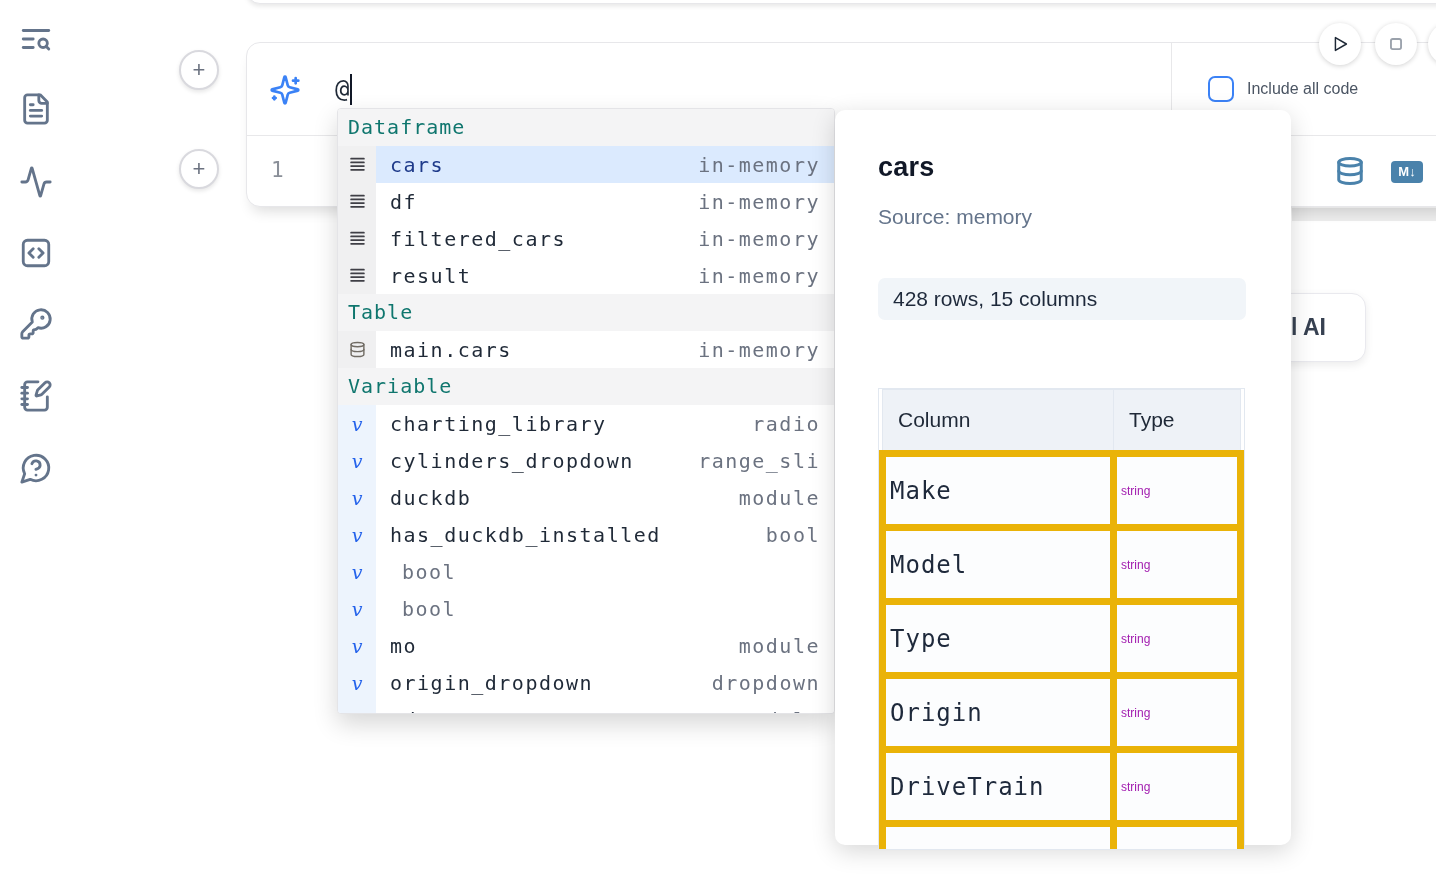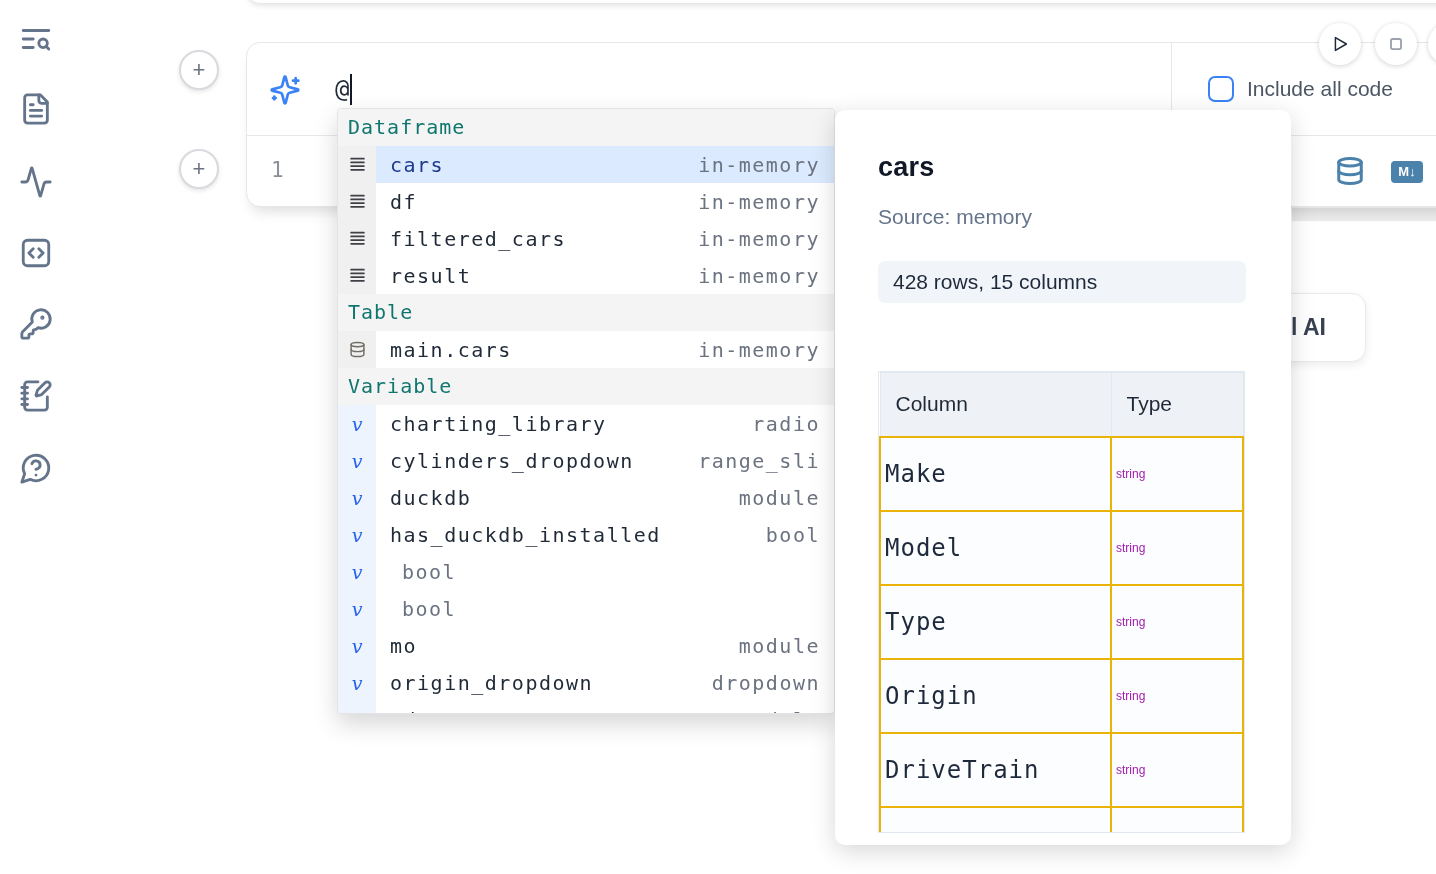--- a/index.html
+++ b/index.html
@@ -28,21 +28,21 @@
                box-shadow:0 10px 14px -6px rgba(0,0,0,.14); z-index:10; }
   .ai-row { position:absolute; left:0; top:0; right:0; height:92px; }
   .sparkle { position:absolute; left:22px; top:31px; width:32px; height:32px; color:#3b82f6; }
   .ai-prompt { position:absolute; left:88px; top:28px; height:36px; display:flex; align-items:center;
                font-family:"DejaVu Sans Mono", monospace; font-size:24px; color:#1f2937; cursor:text; }
   .caret { display:inline-block; width:2px; height:31px; background:#111827; margin-left:1px; }
   .ai-right { position:absolute; left:924px; top:0; bottom:0; right:0; border-left:1px solid #e8e8ea;
               display:flex; align-items:center; }
   .checkbox { width:26px; height:26px; border:2px solid #3b82f6; border-radius:7px; background:#fff;
               margin-left:36px; cursor:pointer; flex:none; }
-  .cb-label { margin-left:13px; font-size:21px; color:#4b5563; white-space:nowrap; }
+  .cb-label { margin-left:13px; font-size:16px; color:#4b5563; white-space:nowrap; }
 
   .editor-row { position:absolute; left:0; top:92px; right:0; bottom:0; border-top:1px solid #e8e8ea; }
   .line-no { position:absolute; left:24px; top:22px; font-family:"DejaVu Sans Mono",monospace;
              font-size:21px; color:#8a8f98; }
   .ed-icon { position:absolute; top:20px; color:#4a82ab; cursor:pointer; }
   .ed-icon svg { width:30px; height:30px; }
   .md-badge { position:absolute; top:25px; width:32px; height:22px; background:#4a82ab; border-radius:4px;
               color:#fff; font-weight:bold; font-size:13px; text-align:center; line-height:22px;
               letter-spacing:0; cursor:pointer; font-family:"Liberation Sans",sans-serif; }
 
@@ -79,28 +79,28 @@
              border:1px solid #e9e9ee; border-radius:14px; box-shadow:0 3px 8px rgba(0,0,0,.08);
              z-index:25; cursor:pointer; }
   .ai-card span { position:absolute; left:50px; top:20px; font-weight:bold; font-size:23px; color:#374151;text-align:center; }
 
   
   .preview { position:absolute; left:835px; top:110px; width:456px; height:735px; background:#fff;
              border-radius:10px; box-shadow:0 6px 24px rgba(0,0,0,.16); z-index:40;
              padding:42px 45px 0 43px; }
   .pv-title { font-size:27px; font-weight:bold; color:#111827; letter-spacing:.2px; }
   .pv-source { margin-top:22px; font-size:21px; color:#64748b; }
-  .pv-badge { margin-top:32px; height:42px; line-height:42px; background:#f1f5f9; border-radius:7px;
+  .pv-badge { margin-top:49px; height:42px; line-height:42px; background:#f1f5f9; border-radius:7px;
               padding-left:15px; font-size:21px; color:#1e293b; width:368px; }
   .pv-table-wrap { margin-top:68px; width:367px; height:462px; overflow:hidden;
                    border:1px solid #e2e8f0; }
   table.pv { border-collapse:collapse; width:100%; }
   table.pv th { height:64px; background:#eef2f7; font-weight:normal; font-size:21px; color:#1f2937;
                 text-align:left; padding-left:15px; border:1px solid #e2e8f0; }
-  table.pv td { height:74px; background:#fcfdfe; border:2px solid #eab308; padding-left:4px; }
+  table.pv td { height:74px; background:#fcfdfe; border:7px solid #eab308; padding-left:4px; }
   td.c-name { font-family:"DejaVu Sans Mono",monospace; font-size:24px; color:#1e293b; letter-spacing:1px; width:231px; }
   td.c-type { font-size:12px; color:#a21caf; }
 </style>
 </head>
 <body>
 
 <div class="sidebar">
   <span class="side-icon" style="top:22px">
     <svg viewBox="0 0 24 24" fill="none" stroke="currentColor" stroke-width="2" stroke-linecap="round" stroke-linejoin="round">
         <path d="M21 6H3"></path>

